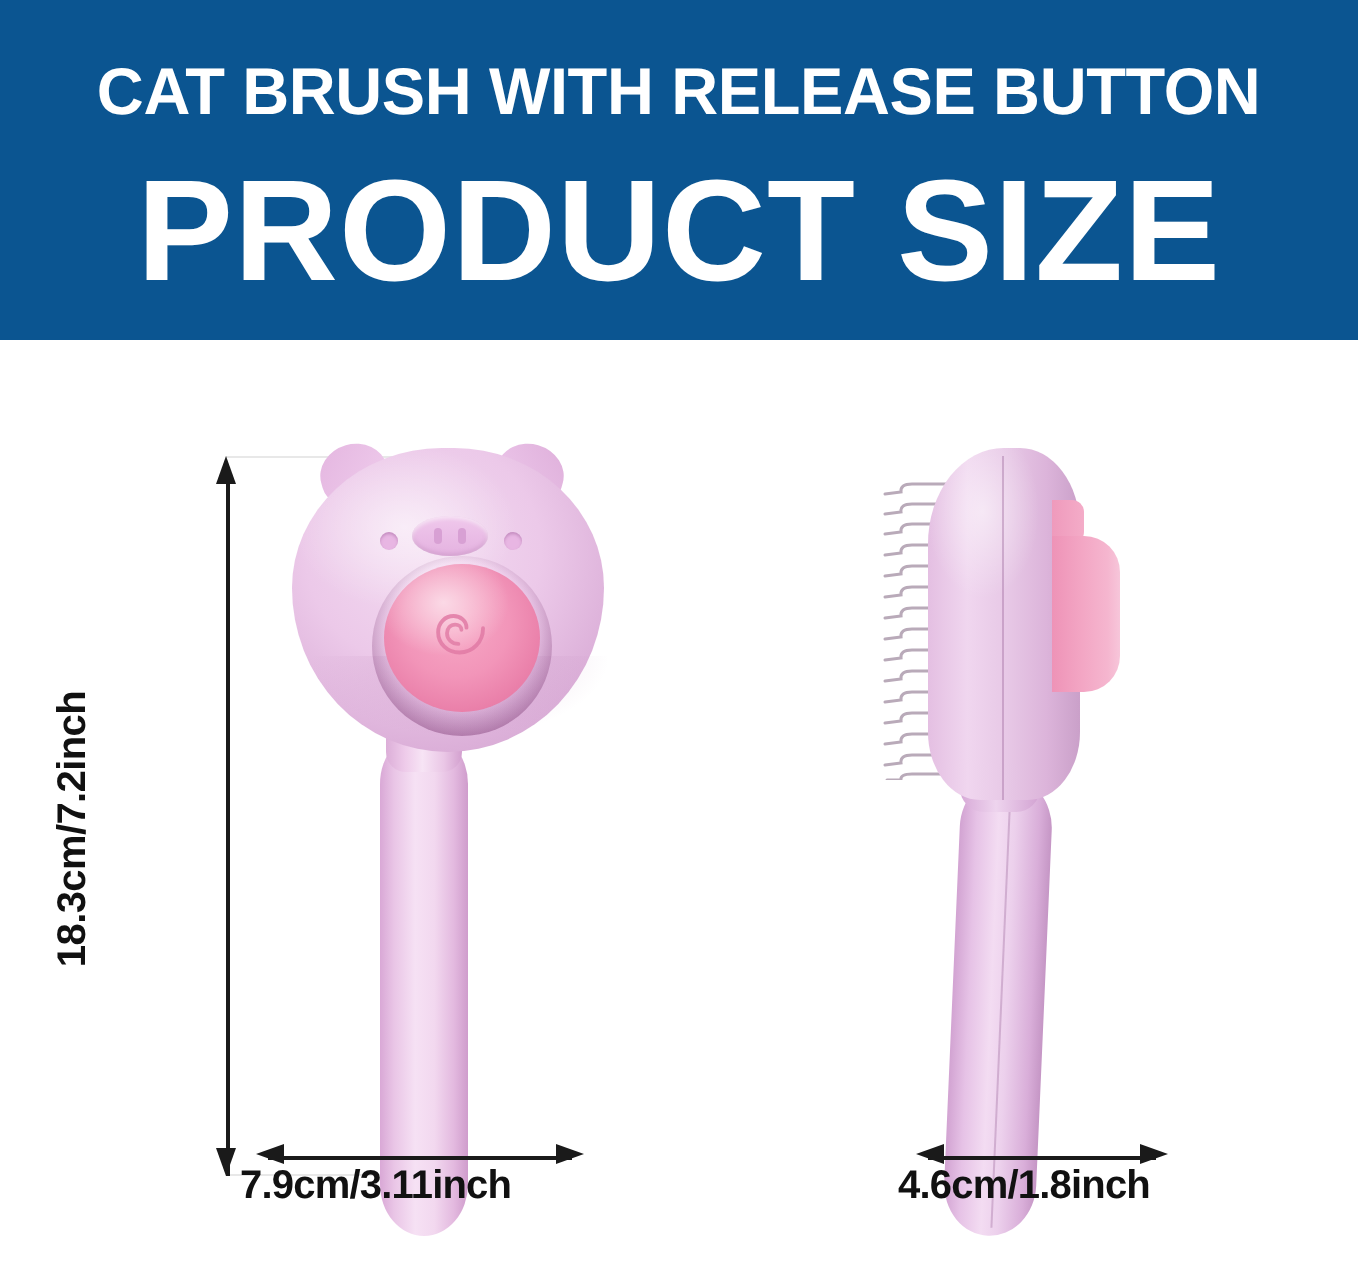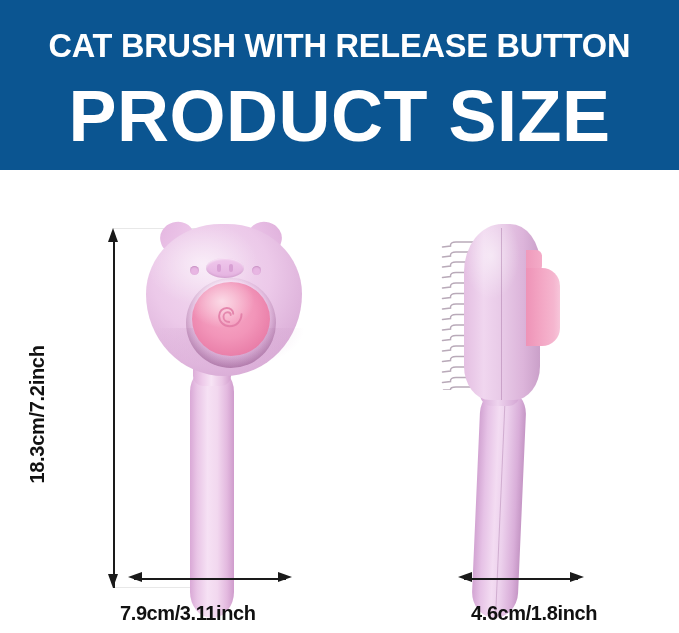--- a/index.html
+++ b/index.html
@@ -391,30 +391,30 @@
     border-bottom: 5.5px solid transparent;
     border-left: 14px solid #1a1a1a;
   }
   #dim-head-left-l { left: 8px; }
   #dim-head-right-l { left: 158px; }
   #dim-head-left-r { left: 18px; }
   #dim-head-right-r { left: 130px; }
 
   .width-label {
     position: absolute;
-    top: 32px;
+    top: 12px;
     color: #111111;
     font-family: "Liberation Sans", sans-serif;
     font-weight: bold;
     font-size: 20px;
     letter-spacing: -0.4px;
     white-space: nowrap;
   }
   #width-label-left { left: 0px; }
-  #width-label-right { left: 9px; margin-left: 22px; }
+  #width-label-right { left: 9px; }
 </style>
 </head>
 <body>
 
 <div id="header-banner">
   <div id="header-line-1">CAT BRUSH WITH RELEASE BUTTON</div>
   <div id="header-line-2">PRODUCT SIZE</div>
 </div>
 
 <div id="product-area">

